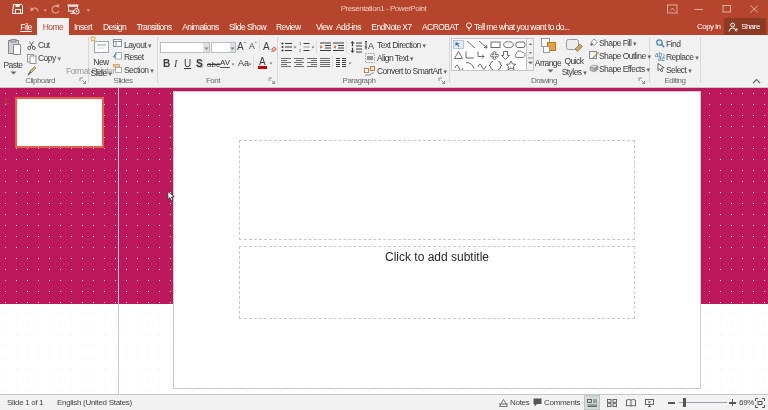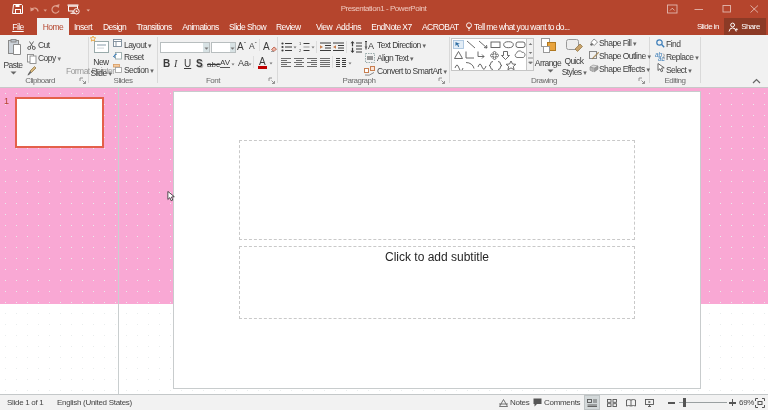--- a/index.html
+++ b/index.html
@@ -1,20 +1,20 @@
 <!DOCTYPE html>
 <html><head>
 <meta charset="utf-8">
 <style>
 * { margin:0; padding:0; box-sizing:border-box; }
 html,body { width:768px; height:410px; overflow:hidden; }
 #root {
   position:relative; width:768px; height:304px;
   font-family:"Liberation Sans", sans-serif;
-  background:#f9a8d4;
+  background:#be185d;
 }
 .abs { position:absolute; }
 
 #titlebar { left:0; top:0; width:768px; height:18px; background:#B5452D; }
 #tabrow { left:0; top:18px; width:768px; height:17px; background:#B5452D; }
 #ribbon { left:0; top:35px; width:768px; height:53px; background:#F1F1F1; border-bottom:1px solid #C8C8C8; }
 #statusbar { left:0; top:394px; width:768px; height:16px; background:#F2F2F2; border-top:1px solid #C4C8C9; }
 .tab { position:absolute; top:0; height:17px; line-height:18px; color:#fff; font-size:8.5px; letter-spacing:-0.55px; white-space:nowrap; text-align:center; }
 .tab.active { background:#F1F1F1; color:#B5452D; }
 .grplabel { position:absolute; top:41px; font-size:8px; letter-spacing:-0.5px; color:#6a6a6a; text-align:center; }
@@ -62,40 +62,40 @@
       <g stroke="rgba(255,255,255,0.62)" fill="none" stroke-width="0.9">
         <rect x="7.5" y="5" width="9.5" height="8"></rect>
         <path d="M10 10.5 l2.3 -2.3 2.3 2.3"></path>
         <path d="M34.5 9.5 h8.5"></path>
         <rect x="63" y="5.5" width="7.5" height="6.5"></rect>
         <path d="M90.5 5.5 l7.5 7 M98 5.5 l-7.5 7"></path>
       </g>
     </svg>
   </div>
   <div class="abs" id="tabrow">
-    <div class="tab" style="left:8px;width:20px;text-decoration:underline;">File</div>
+    <div class="tab" style="left:16px;width:20px;text-decoration:underline;">File</div>
     <div class="tab active" style="left:37px;width:32px;">Home</div>
     <div class="tab" style="left:73px;width:20px;">Insert</div>
     <div class="tab" style="left:103px;width:23px;">Design</div>
     <div class="tab" style="left:136px;width:36px;">Transitions</div>
     <div class="tab" style="left:182px;width:37px;">Animations</div>
     <div class="tab" style="left:229px;width:37px;">Slide Show</div>
     <div class="tab" style="left:276px;width:23px;">Review</div>
     <div class="tab" style="left:316px;width:16px;">View</div>
     <div class="tab" style="left:336px;width:25px;">Add-ins</div>
     <div class="tab" style="left:371px;width:41px;">EndNote X7</div>
     <div class="tab" style="left:422px;width:32px;">ACROBAT</div>
     <svg class="abs" style="left:465px;top:4px" width="8" height="10" viewBox="0 0 8 10">
       <g stroke="#fff" fill="none" stroke-width="0.9">
         <circle cx="4" cy="3.3" r="2.5"></circle>
         <path d="M3 6.6 h2 M3.3 8.2 h1.4"></path>
       </g>
     </svg>
     <div class="tab" style="left:474px;text-align:left;">Tell me what you want to do...</div>
-    <div class="tab" style="left:697px;width:21px;font-size:8px;">Slide in</div>
+    <div class="tab" style="left:697px;width:21px;font-size:8px;">Copy in</div>
     <div class="abs" style="left:724px;top:0;width:42px;height:17px;background:#8C3A26;"></div>
     <svg class="abs" style="left:728px;top:4px" width="10" height="10" viewBox="0 0 10 10">
       <g fill="none" stroke="#fff" stroke-width="1">
         <circle cx="4.6" cy="3" r="1.9"></circle>
         <path d="M1 9.5 q0.6 -3.6 3.6 -3.6 q3 0 3.6 3.6"></path>
         <path d="M7.6 7.4 h2.2 M8.7 6.3 v2.2" stroke-width="0.8"></path>
       </g>
     </svg>
     <div class="tab" style="left:740px;width:21px;font-size:8px;">Share</div>
   </div>

